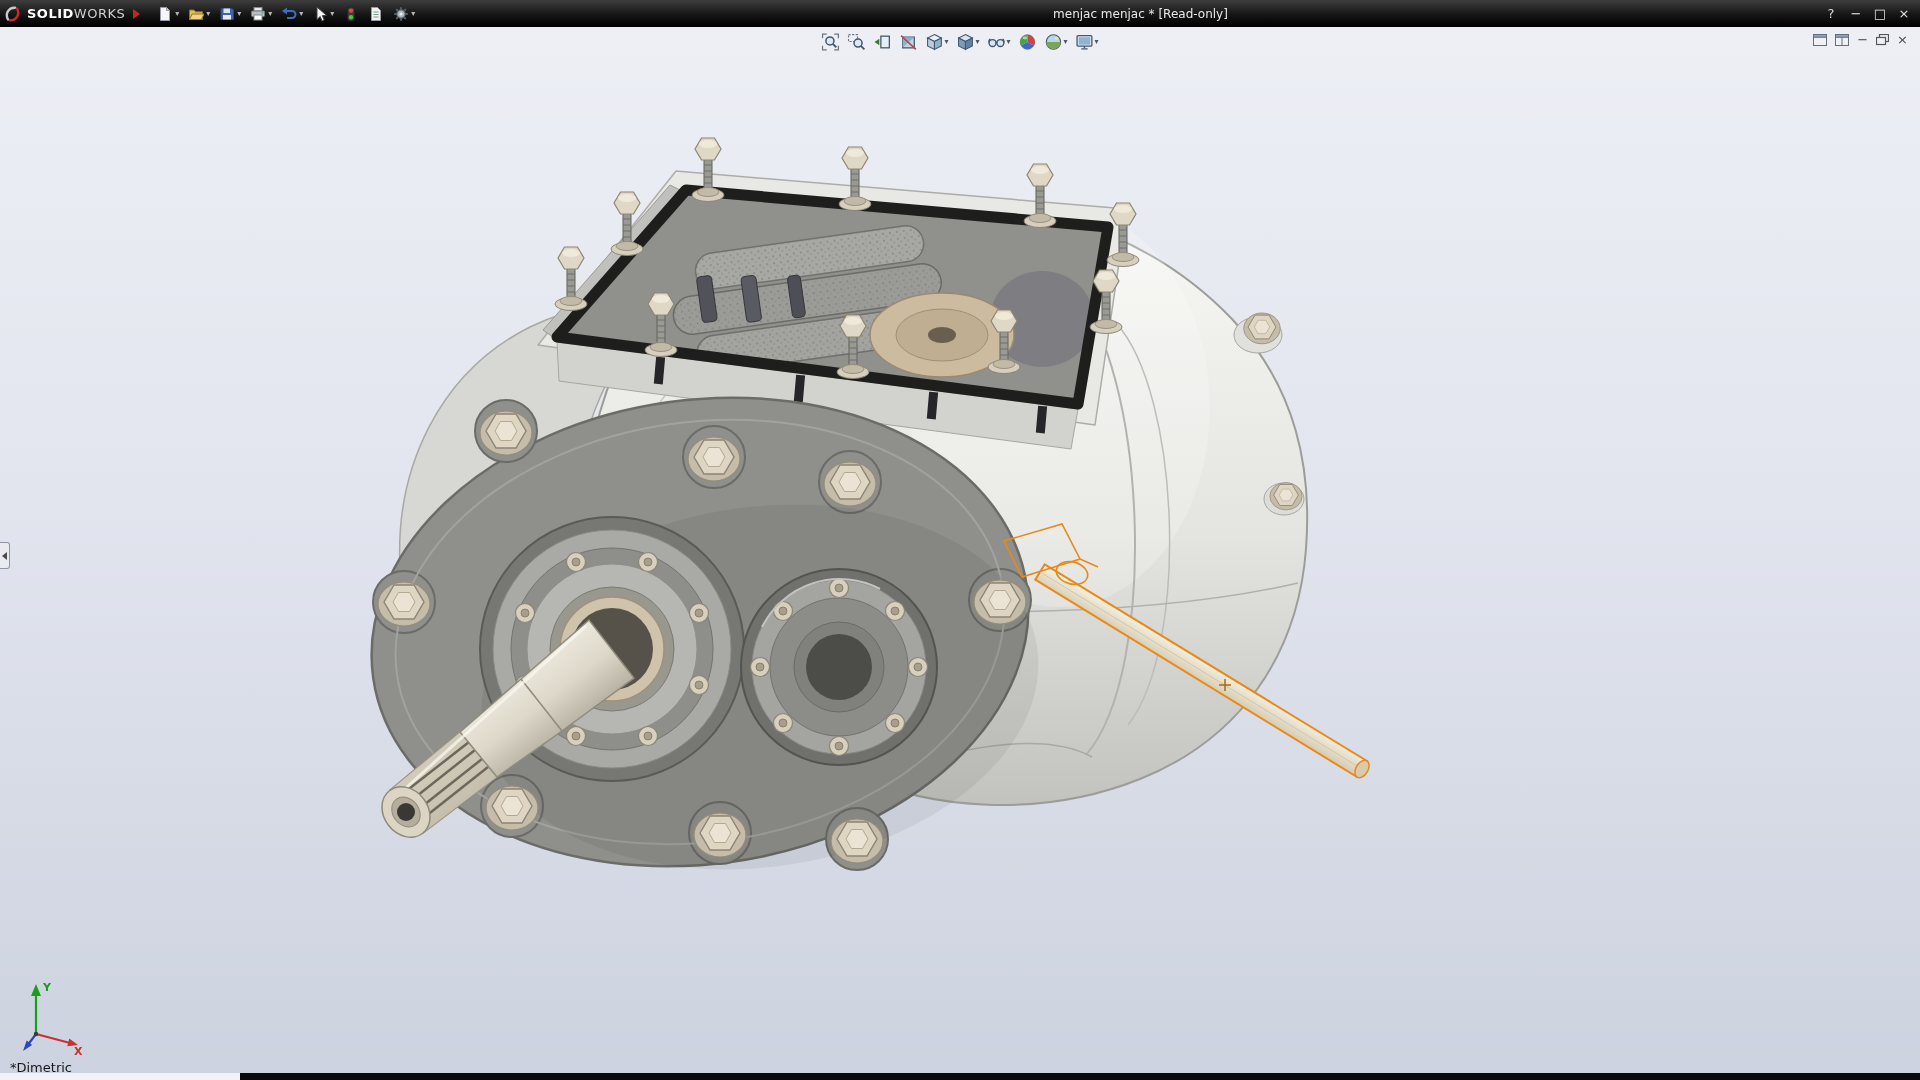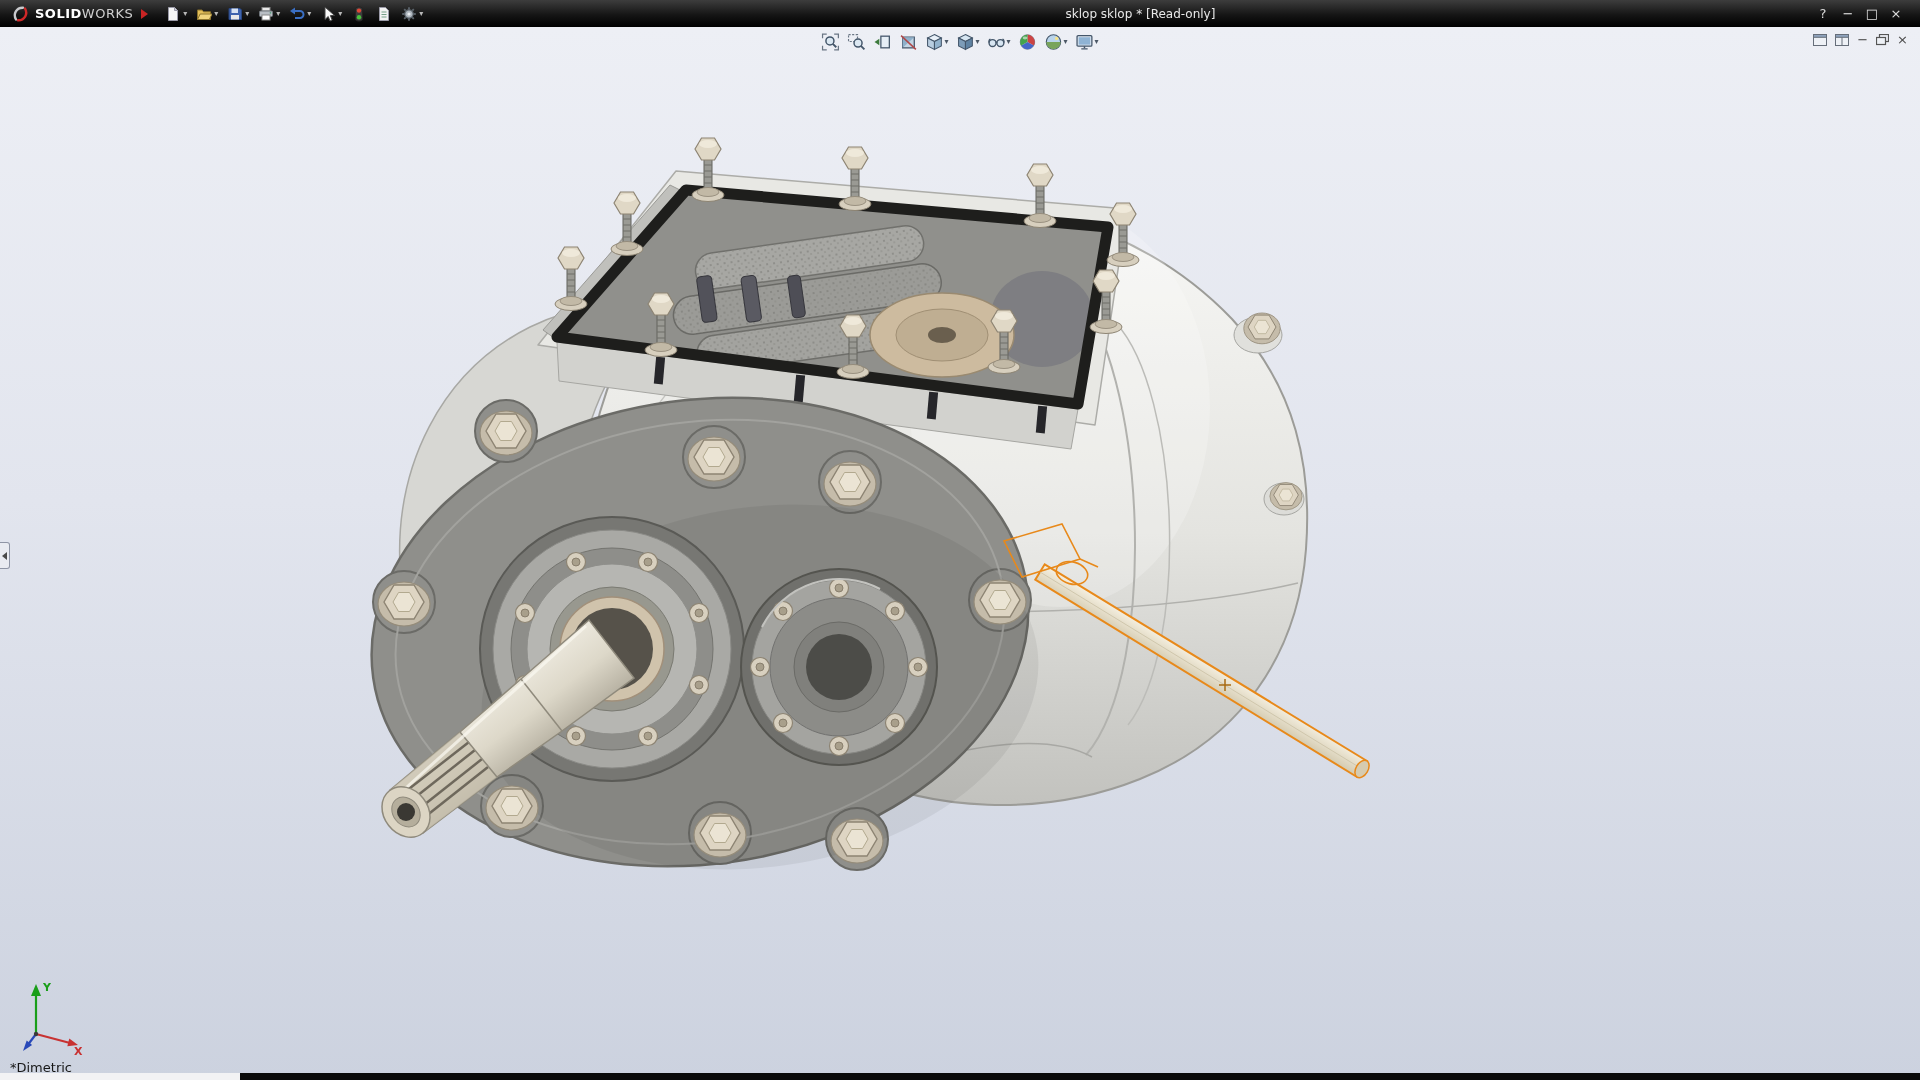--- a/index.html
+++ b/index.html
@@ -2,21 +2,21 @@
 <html><head>
 <meta charset="utf-8">
 <style>
   * { box-sizing:border-box; margin:0; padding:0; }
   html,body { width:1920px; height:1080px; overflow:hidden;
     font-family:"DejaVu Sans","Liberation Sans",sans-serif; background:#000; }
   .app { width:1920px; height:1080px; display:flex; flex-direction:column; }
 
   
   .titlebar { height:27px; flex:0 0 27px; background:linear-gradient(#3d3d3d,#151515 55%,#000);
-    display:flex; align-items:center; padding:0 12px; position:relative; color:#ddd; }
+    display:flex; align-items:center; padding:0 4px; position:relative; color:#ddd; }
   .logo { display:flex; align-items:center; gap:5px; }
   .logo-text { font-size:13px; letter-spacing:.5px; color:#fff; white-space:nowrap; }
   .logo-text b { font-weight:700; }
   .logo-text span { font-weight:400; color:#cfcfcf; }
   .menu-expand { width:0; height:0; border-left:7px solid #c82424; border-top:5px solid transparent;
     border-bottom:5px solid transparent; margin:0 14px 0 8px; }
   .tb-group { display:flex; align-items:center; gap:3px; }
   .tb-btn { display:flex; align-items:center; padding:2px 3px; border-radius:2px; }
   .caret { font-size:8px; color:#b8b8b8; margin-left:2px; line-height:1; }
   .title-center { position:absolute; left:59.4%; transform:translateX(-50%); font-size:12px;
@@ -134,21 +134,21 @@
               <line x1="11.3" y1="11.3" x2="12.8" y2="12.8"></line>
             <line x1="3.2" y1="12.8" x2="4.7" y2="11.3"></line>
               <line x1="11.3" y1="4.7" x2="12.8" y2="3.2"></line>
           </g>
           <circle cx="8" cy="8" r="1.6" fill="#e8ecf0"></circle>
         </svg>
           <span class="caret">▾</span>
       </div>
     </div>
 
-    <div class="title-center">sklop sklop * [Read-only]</div>
+    <div class="title-center">menjac menjac * [Read-only]</div>
 
     <div class="tb-right">
       <span class="help-btn">?</span>
       <span class="win-btn">−</span>
       <span class="win-btn">□</span>
       <span class="win-btn">×</span>
     </div>
   </div>
 
   <div class="viewport">

